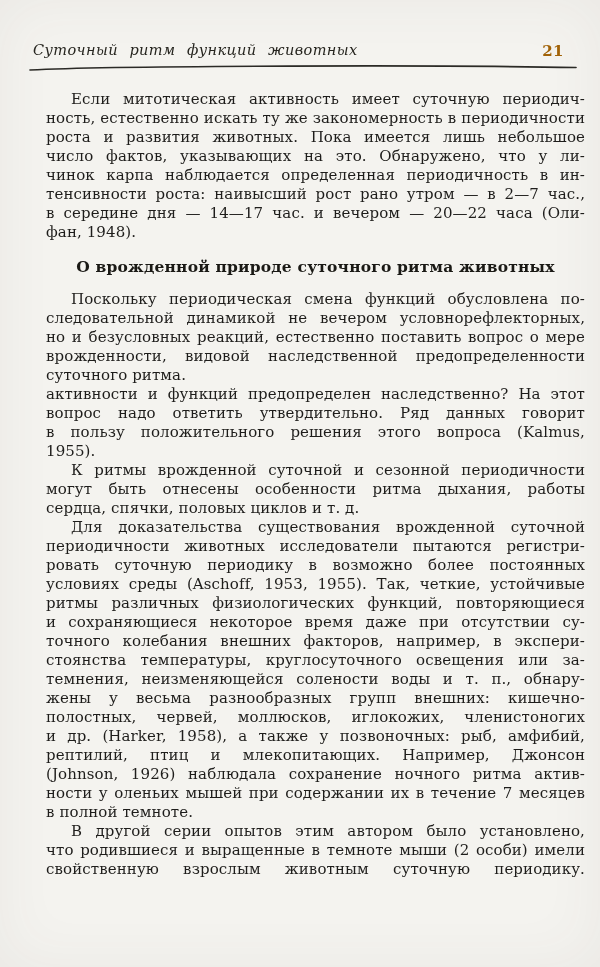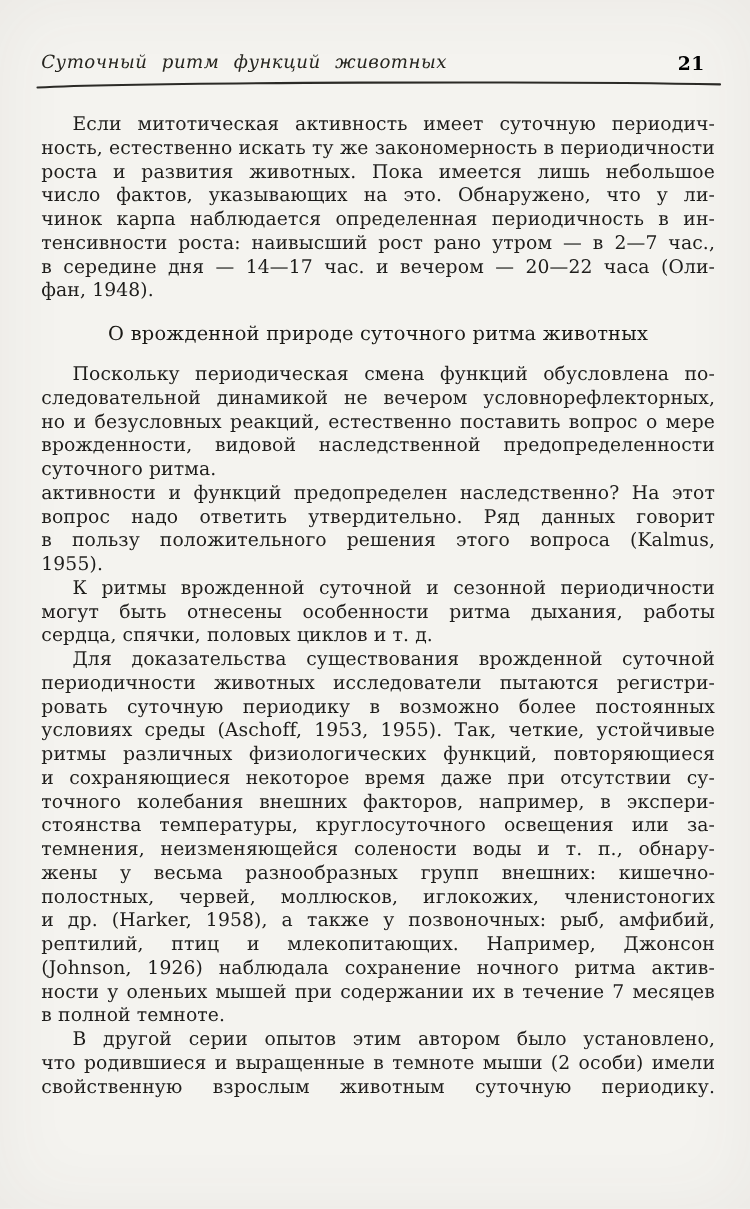--- a/index.html
+++ b/index.html
@@ -33,48 +33,48 @@
     word-spacing: 0.45em;
     color: #26251f;
   }
   .rh-page {
     position: absolute;
     right: 8px;
     top: 0;
     font-weight: bold;
     font-size: 15px;
     letter-spacing: 0.5px;
-    color: #000000;
+    color: #a16207;
   }
   .header-rule {
     position: absolute;
     top: 64px;
     left: 28px;
   }
   .body-text {
     position: absolute;
     top: 90px;
-    left: 33px;
+    left: 46px;
     width: 539px;
   }
   .paragraph { margin: 0; }
   .line {
     height: 19px;
     line-height: 19px;
     font-size: 15px;
     letter-spacing: 0.1px;
     text-align: justify;
     text-align-last: justify;
     overflow: hidden;
     white-space: normal;
   }
   .line.indent { padding-left: 25px; }
   .line.endline { text-align-last: left; }
   .section-heading {
-    font-weight: normal;
+    font-weight: bold;
     font-size: 15.5px;
     line-height: 20px;
     text-align: center;
     margin: 15px 0 13px 0;
     letter-spacing: 0.2px;
     color: #1a1915;
   }
 </style>
 </head>
 <body>

